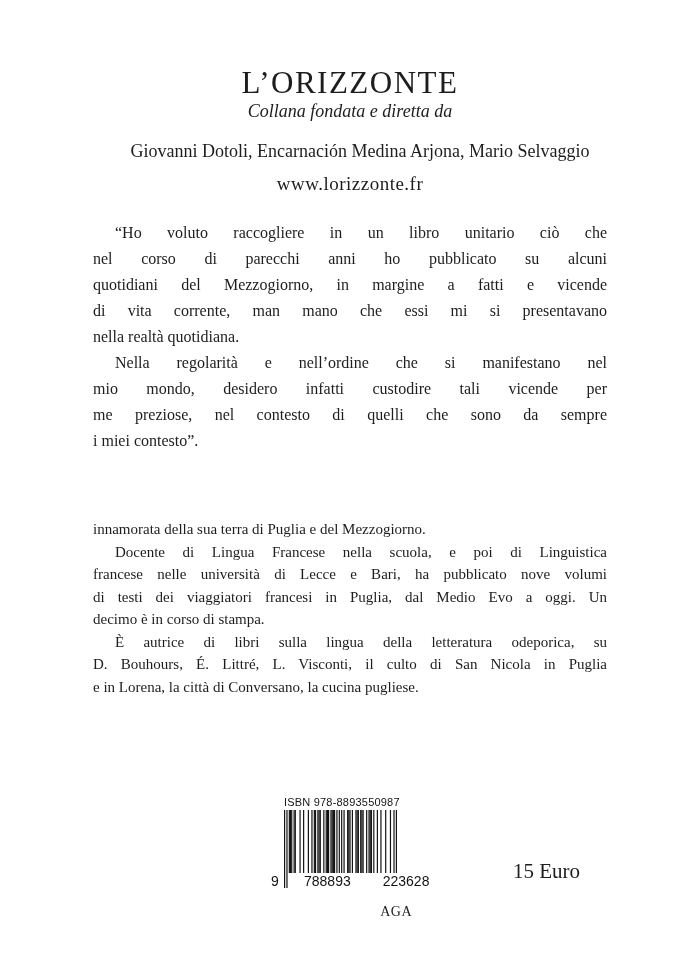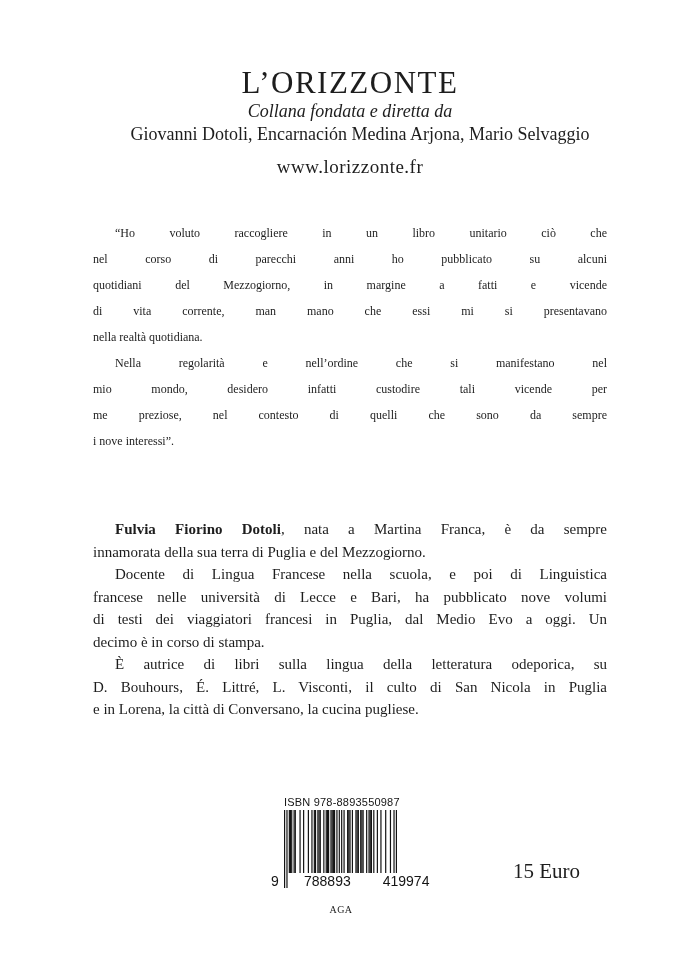--- a/index.html
+++ b/index.html
@@ -32,38 +32,38 @@
     line-height: 34px;
   }
   .series {
     font-size: 18px;
     font-style: italic;
     margin-top: 0;
     line-height: 22px;
   }
   .directors {
     font-size: 18px;
-    margin-top: 1px;
+    margin-top: 18px;
     line-height: 22px;
     padding-left: 20px;
   }
   .website {
     font-size: 19px;
     letter-spacing: 0.5px;
     margin-top: 10px;
     line-height: 23px;
   }
 
   
   .quote {
     position: absolute;
     top: 220px;
     left: 93px;
     width: 514px;
-    font-size: 12px;
+    font-size: 16px;
     line-height: 26px;
   }
   .bio {
     position: absolute;
     top: 518px;
     left: 93px;
     width: 514px;
     font-size: 15px;
     line-height: 22.5px;
   }
@@ -131,22 +131,22 @@
   }
   .digits-row .dg.g1 { margin-left: 4px; }
   .digits-row .dg.g2 { margin-right: 1px; }
 
   
   .publisher {
     position: absolute;
     left: 270px;
     top: 904px;
     width: 142px;
-    text-align: center;
-    font-size: 10px;
+    text-align: right;
+    font-size: 14px;
     letter-spacing: 0.5px;
   }
   .price {
     position: absolute;
     left: 513px;
     top: 859px;
     font-size: 21px;
   }
 </style>
 </head>
@@ -163,25 +163,24 @@
 
   <section class="quote">
     <div class="line j indent">“Ho voluto raccogliere in un libro unitario ciò che</div>
     <div class="line j">nel corso di parecchi anni ho pubblicato su alcuni</div>
     <div class="line j">quotidiani del Mezzogiorno, in margine a fatti e vicende</div>
     <div class="line j">di vita corrente, man mano che essi mi si presentavano</div>
     <div class="line last">nella realtà quotidiana.</div>
     <div class="line j indent">Nella regolarità e nell’ordine che si manifestano nel</div>
     <div class="line j">mio mondo, desidero infatti custodire tali vicende per</div>
     <div class="line j">me preziose, nel contesto di quelli che sono da sempre</div>
-    <div class="line last">i nove interessi”.</div>
+    <div class="line last">i miei contesto”.</div>
   </section>
 
   <section class="bio">
-    <div class="line j indent"><span class="bold">Fulvia Fiorino Dotoli</span><span>, nata a Martina Franca, è da sempre</span></div>
     <div class="line last">innamorata della sua terra di Puglia e del Mezzogiorno.</div>
     <div class="line j indent">Docente di Lingua Francese nella scuola, e poi di Linguistica</div>
     <div class="line j">francese nelle università di Lecce e Bari, ha pubblicato nove volumi</div>
     <div class="line j">di testi dei viaggiatori francesi in Puglia, dal Medio Evo a oggi. Un</div>
     <div class="line last">decimo è in corso di stampa.</div>
     <div class="line j indent">È autrice di libri sulla lingua della letteratura odeporica, su</div>
     <div class="line j">D. Bouhours, É. Littré, L. Visconti, il culto di San Nicola in Puglia</div>
     <div class="line last">e in Lorena, la città di Conversano, la cucina pugliese.</div>
   </section>
 
@@ -235,21 +234,21 @@
           <rect x="78" y="0" width="1" height="54"></rect>
           <rect x="81" y="0" width="1" height="54"></rect>
           <rect x="85" y="0" width="1" height="54"></rect>
           <rect x="89" y="0" width="1" height="54"></rect>
           <rect x="92" y="0" width="1" height="66"></rect>
           <rect x="94" y="0" width="1" height="66"></rect>
         </svg>
       <div class="digits-row">
         <span class="d9">9</span>
         <span class="dg g1">788893</span>
-        <span class="dg g2">419974</span>
+        <span class="dg g2">223628</span>
       </div>
     </div>
   </div>
 
   <div class="publisher">AGA</div>
   <div class="price">15 Euro</div>
 
 </div>
 
 </body></html>

